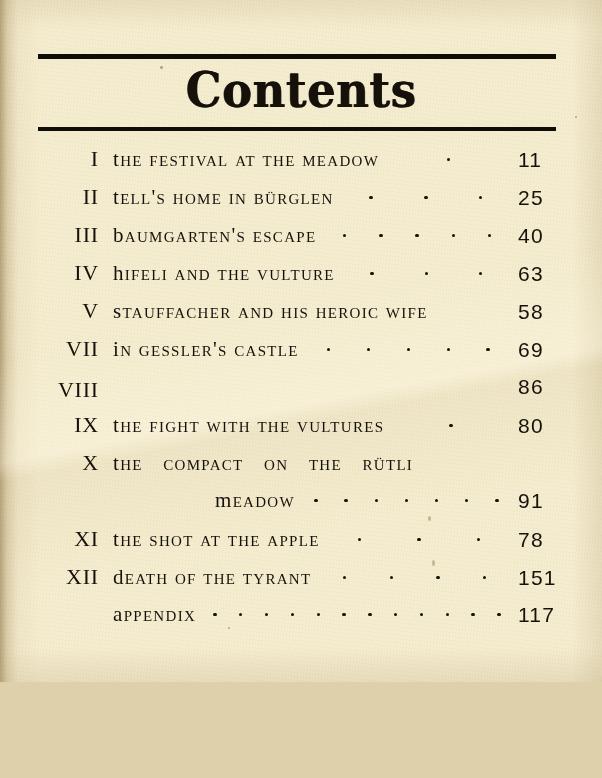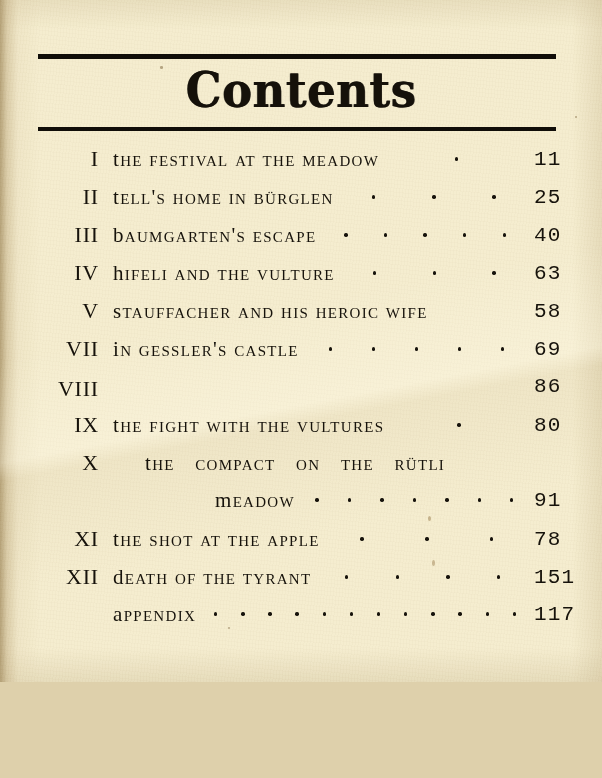--- a/index.html
+++ b/index.html
@@ -133,23 +133,23 @@
     text-align: right;
     font-size: 22px;
     line-height: 22px;
     letter-spacing: 0.8px;
     color: #16120b;
   }
 
   .body {
     flex: 1 1 auto;
     display: flex;
-    align-items: flex-start;
+    align-items: center;
     padding-left: 14px;        
-    padding-right: 8px;
+    padding-right: 24px;
     min-width: 0;
   }
 
   
   .chapter {
     font-size: 21px;
     line-height: 21px;
     font-variant: small-caps;
     text-transform: lowercase;
     letter-spacing: 1.3px;
@@ -177,35 +177,34 @@
   .leader.wide { padding: 0 6px; }
 
   .pageno {
     width: 60px;
     flex: 0 0 60px;
     text-align: left;
     font-size: 21px;
     line-height: 21px;
     letter-spacing: 1.2px;
     color: #16120b;
-    font-family: Liberation Mono, monospace;
+    font-family: Liberation Sans, sans-serif;
   }
 
   
   .entry.tall { height: 38px; }
   .entry.cont .numeral { visibility: hidden; }
   .entry.cont .body { padding-left: 116px; }
 
   
   .chapter.justified {
     display: block;
     width: 100%;
     word-spacing: 14px;
     letter-spacing: 1.3px;
-    margin-left: 32px;
   }
 
   .appendix .numeral { visibility: hidden; }
   .appendix .body { padding-left: 14px; }
 
   
   .speck {
     position: absolute;
     border-radius: 50%;
     background: rgba(120,96,56,0.5);

